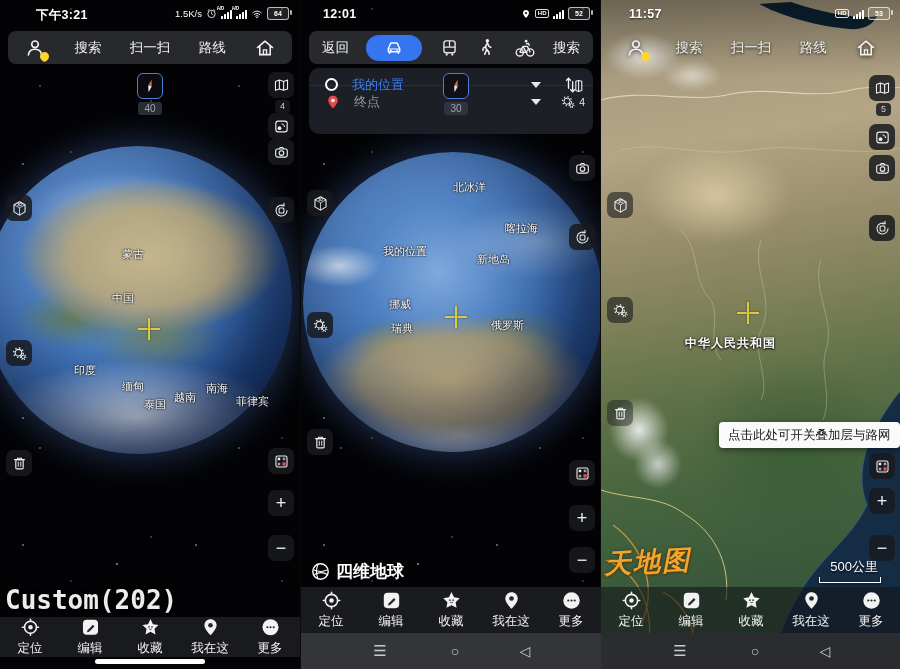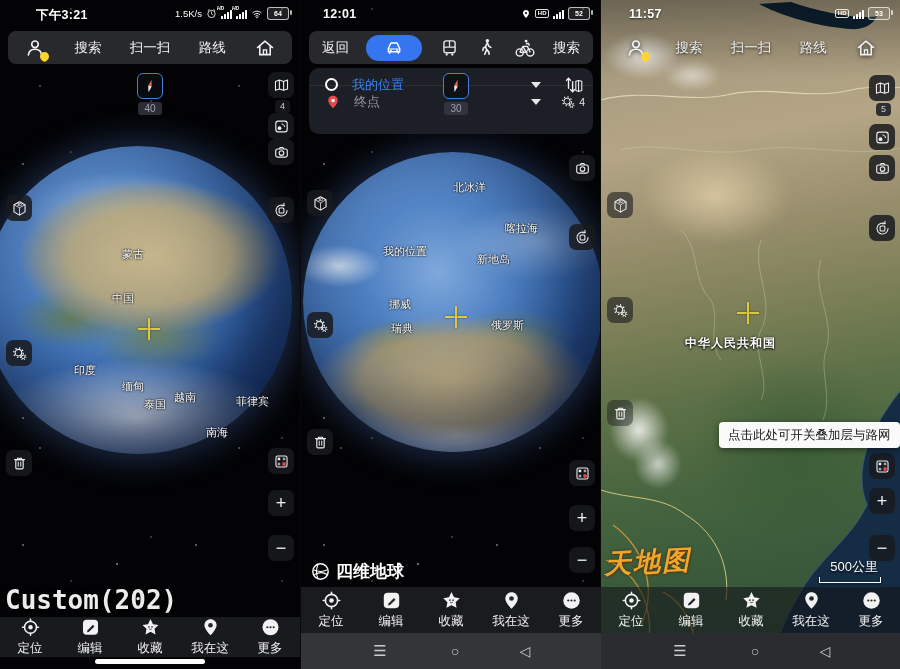--- a/index.html
+++ b/index.html
@@ -268,21 +268,21 @@
         radial-gradient(ellipse 46% 20% at 46% 22%,rgba(225,228,232,.5),rgba(225,228,232,0) 70%),
         radial-gradient(ellipse 64% 26% at 50% 88%,rgba(250,252,255,.8),rgba(250,252,255,0) 72%),
         radial-gradient(circle at 43% 38%,#7fa9dc 0%,#4e80c2 28%,#3363a6 52%,#214683 72%,#122c5c 88%,#0a1d42 100%);
       box-shadow:0 0 34px 6px rgba(90,140,230,.3), inset -26px -34px 70px rgba(2,8,30,.55), inset 18px 22px 60px rgba(190,220,255,.18);"></div>
     <span class="mlabel" style="left:122px;top:250px">蒙古</span>
     <span class="mlabel" style="left:112px;top:294px">中国</span>
     <span class="mlabel" style="left:74px;top:366px">印度</span>
     <span class="mlabel" style="left:122px;top:382px">缅甸</span>
     <span class="mlabel" style="left:144px;top:400px">泰国</span>
     <span class="mlabel" style="left:174px;top:393px">越南</span>
-    <span class="mlabel" style="left:206px;top:428px">南海</span>
+    <span class="mlabel" style="left:206px;top:384px">南海</span>
     <span class="mlabel" style="left:236px;top:397px">菲律宾</span>
     <div class="cross" style="left:138px;top:318px"></div>
 
     <div class="ctl" style="right:6px;top:72px">
         <svg>
           <use href="#i-map"></use>
         </svg>
       </div>
     <div class="cbadge" style="right:10px;top:100px">4</div>
     <div class="ctl" style="right:6px;top:113px">

